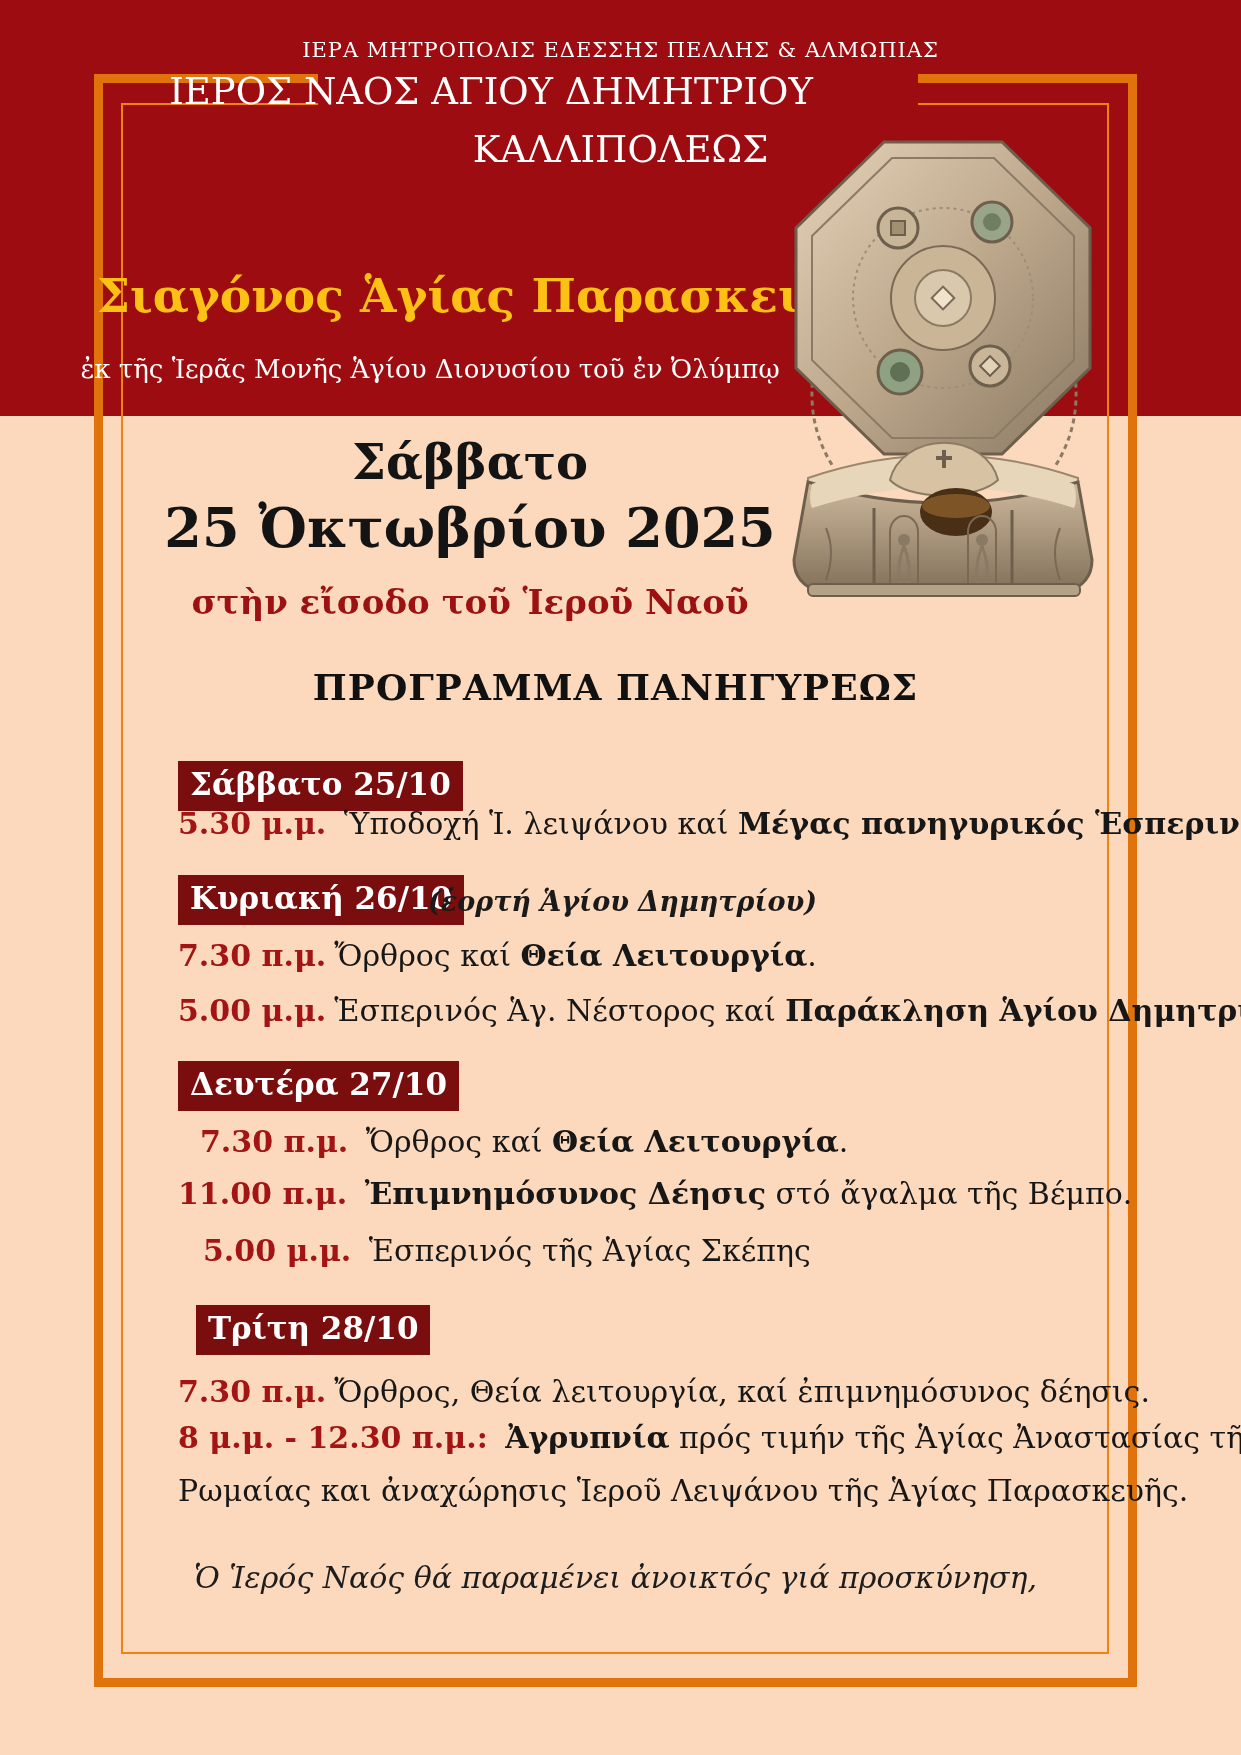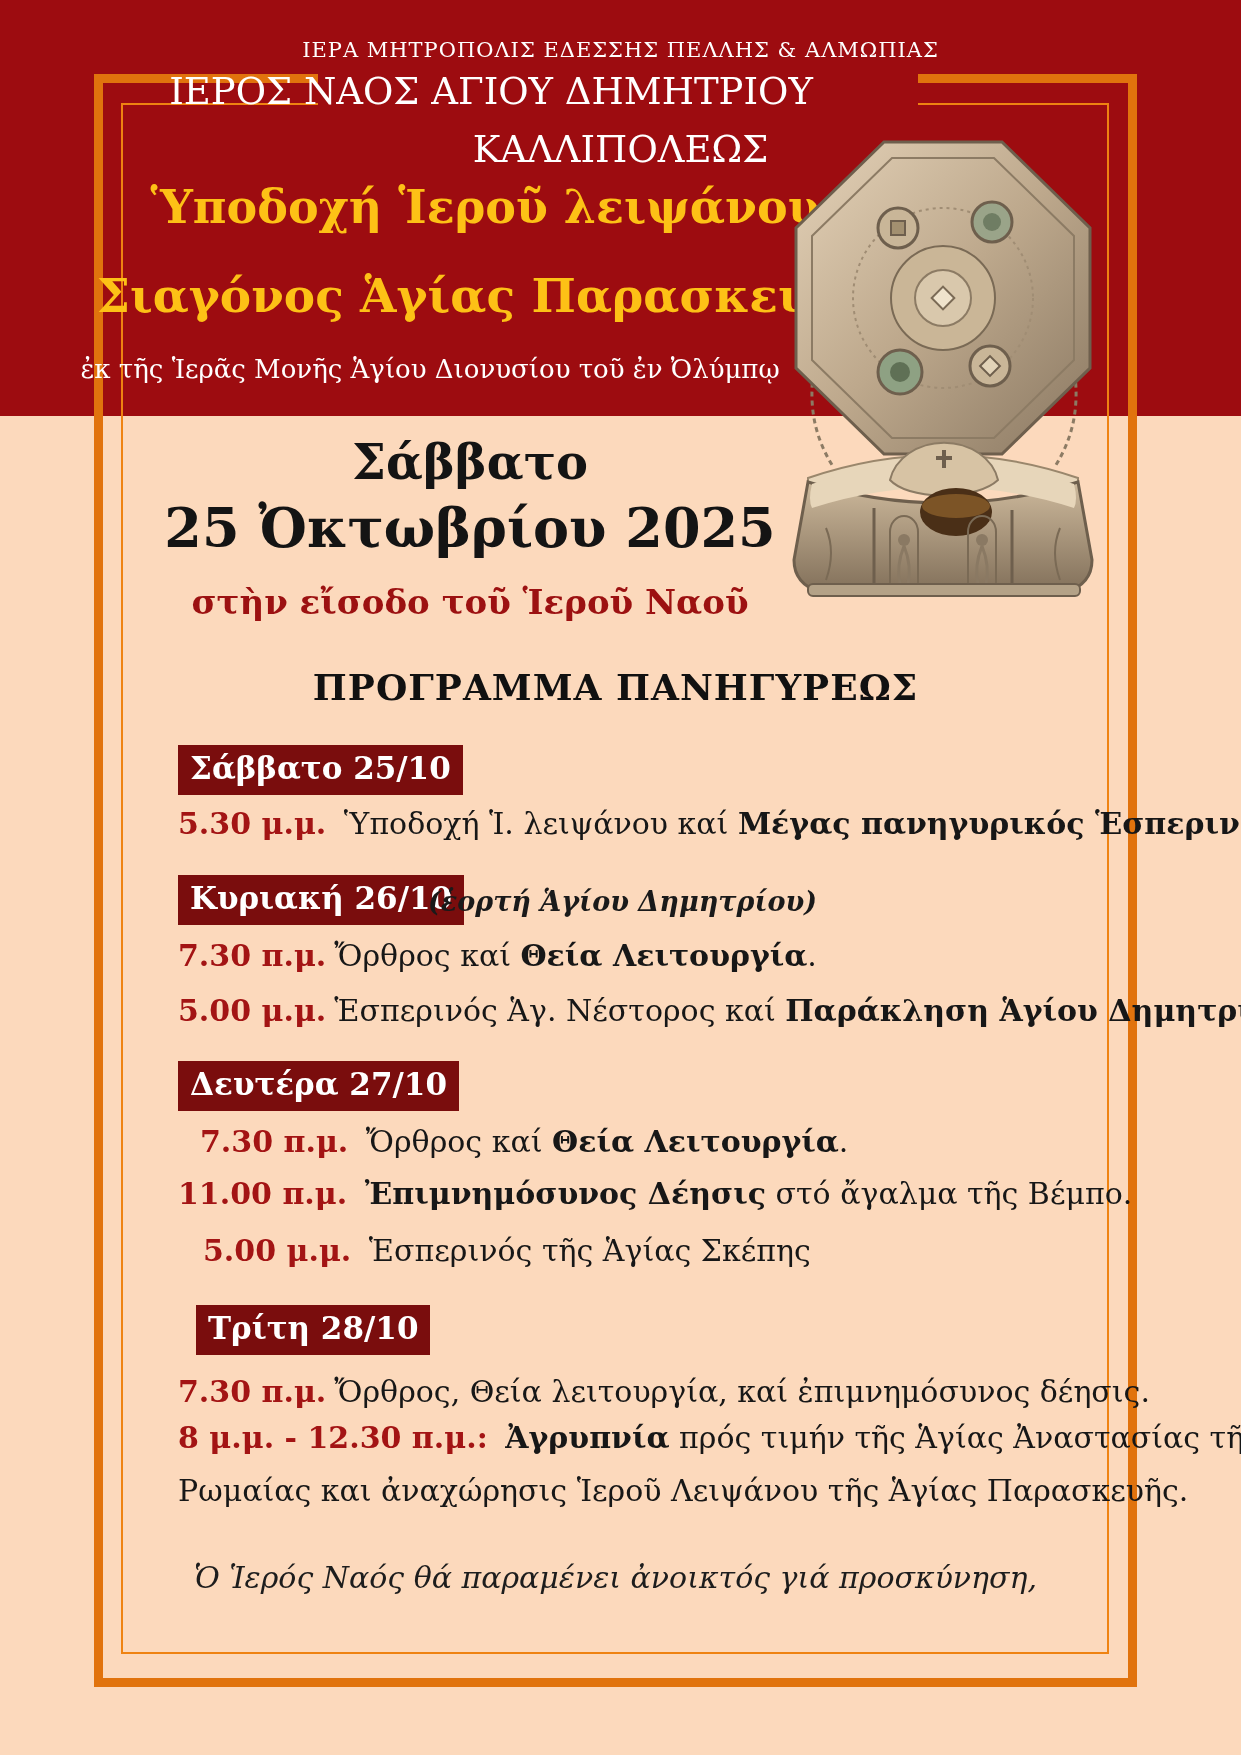--- a/index.html
+++ b/index.html
@@ -55,21 +55,20 @@
 <div id="canvas">
 
   <div class="abs" id="red-band"></div>
   <div class="abs" id="frame-outer"></div>
   <div class="abs" id="frame-inner"></div>
   <div class="abs" id="frame-mask"></div>
 
   <div class="abs band-text" id="org-line">ΙΕΡΑ ΜΗΤΡΟΠΟΛΙΣ ΕΔΕΣΣΗΣ ΠΕΛΛΗΣ &amp; ΑΛΜΩΠΙΑΣ</div>
   <div class="abs band-text" id="church-line1">ΙΕΡΟΣ ΝΑΟΣ ΑΓΙΟΥ ΔΗΜΗΤΡΙΟΥ</div>
   <div class="abs band-text" id="church-line2">ΚΑΛΛΙΠΟΛΕΩΣ</div>
-  <div class="abs" id="gold1">Ὑποδοχή Ἱεροῦ λειψάνου</div>
   <div class="abs" id="gold2">Σιαγόνος Ἁγίας Παρασκευῆς</div>
   <div class="abs" id="subtitle">ἐκ τῆς Ἱερᾶς Μονῆς Ἁγίου Διονυσίου τοῦ ἐν Ὀλύμπῳ</div>
 
   <svg class="abs" id="reliquary" style="left:778px;top:132px;" width="330" height="478" viewBox="0 0 330 478">
     <defs>
       <linearGradient id="metalLid" x1="0" y1="0" x2="1" y2="1">
         <stop offset="0" stop-color="#e4d2b8"></stop>
         <stop offset="0.5" stop-color="#bda88c"></stop>
         <stop offset="1" stop-color="#8a7862"></stop>
       </linearGradient>
@@ -119,21 +118,21 @@
       <path d="M48,396 q10,24 0,52 M282,396 q-10,24 0,52" stroke="#7a6a55" stroke-width="2" fill="none"></path>
       <rect x="30" y="452" width="272" height="12" rx="5" fill="#b4a287" stroke="#6e5f4d" stroke-width="2"></rect>
     </g>
   </svg>
 
   <div class="abs" id="date-day">Σάββατο</div>
   <div class="abs" id="date-full">25 Ὀκτωβρίου 2025</div>
   <div class="abs" id="location">στὴν εἴσοδο τοῦ Ἱεροῦ Ναοῦ</div>
   <div class="abs" id="program-heading">ΠΡΟΓΡΑΜΜΑ ΠΑΝΗΓΥΡΕΩΣ</div>
 
-  <div class="abs day-box" style="left:178px;top:745px;">Σάββατο 25/10</div>
+  <div class="abs day-box" style="left:178px;top:761px;">Σάββατο 25/10</div>
   <div class="abs row" style="left:178px;top:806px;">
     <span class="time">5.30 μ.μ.</span><span> Ὑποδοχή Ἱ. λειψάνου καί </span><span class="b">Μέγας πανηγυρικός Ἑσπερινός</span>
   </div>
 
   <div class="abs day-box" style="left:178px;top:875px;">Κυριακή 26/10</div>
   <div class="abs day-note" style="left:428px;top:886px;">(ἑορτή Ἁγίου Δημητρίου)</div>
   <div class="abs row" style="left:178px;top:938px;">
     <span class="time">7.30 π.μ.</span><span>Ὄρθρος καί </span><span class="b">Θεία Λειτουργία</span><span>.</span>
   </div>
   <div class="abs row" style="left:178px;top:993px;">

